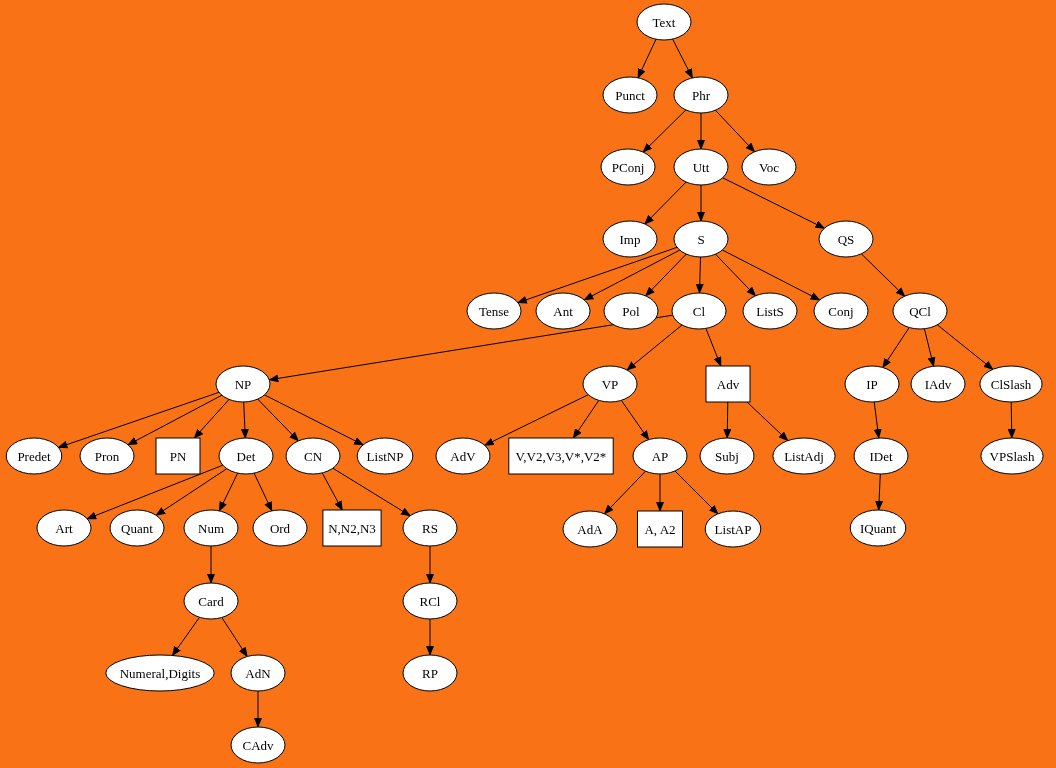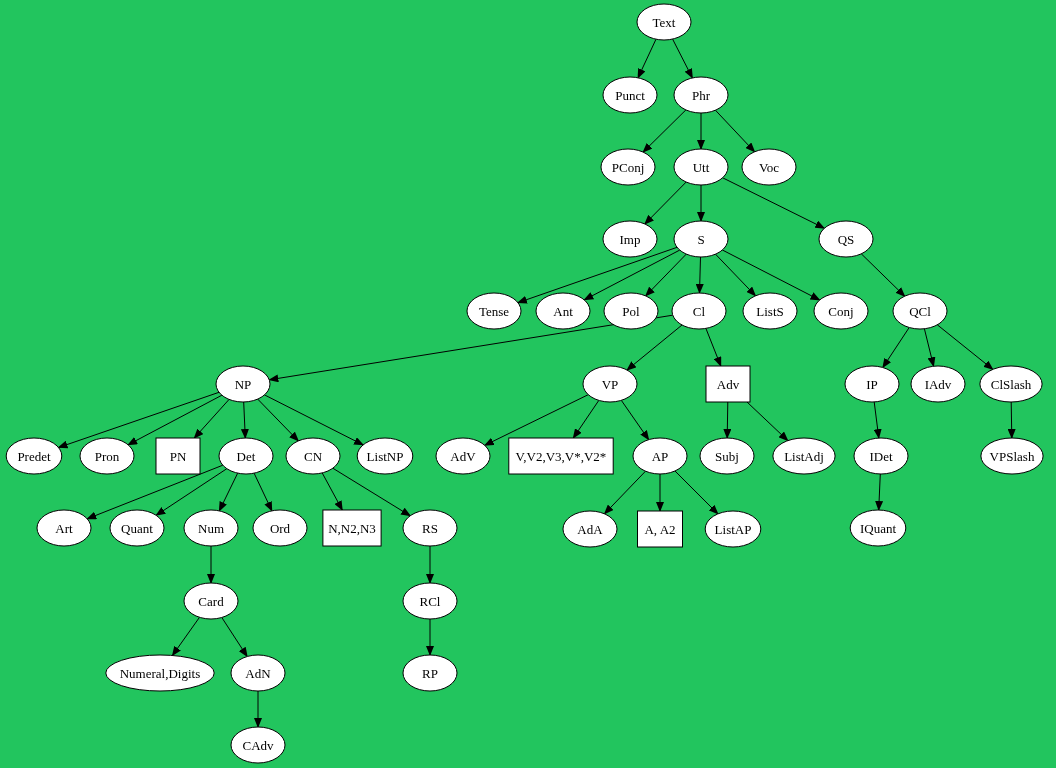--- a/index.html
+++ b/index.html
@@ -4,21 +4,21 @@
 <style>
   html, body {
     margin: 0;
     padding: 0;
     background: #ffffff;
   }
   #canvas {
     position: relative;
     width: 1056px;
     height: 768px;
-    background: #22c55e;
+    background: #f97316;
     font-family: "Liberation Serif", "DejaVu Serif", serif;
   }
   svg text {
     font-family: "Liberation Serif", "DejaVu Serif", serif;
     font-size: 13px;
     fill: #000000;
   }
   svg .node-shape {
     fill: #ffffff;
     stroke: #000000;

